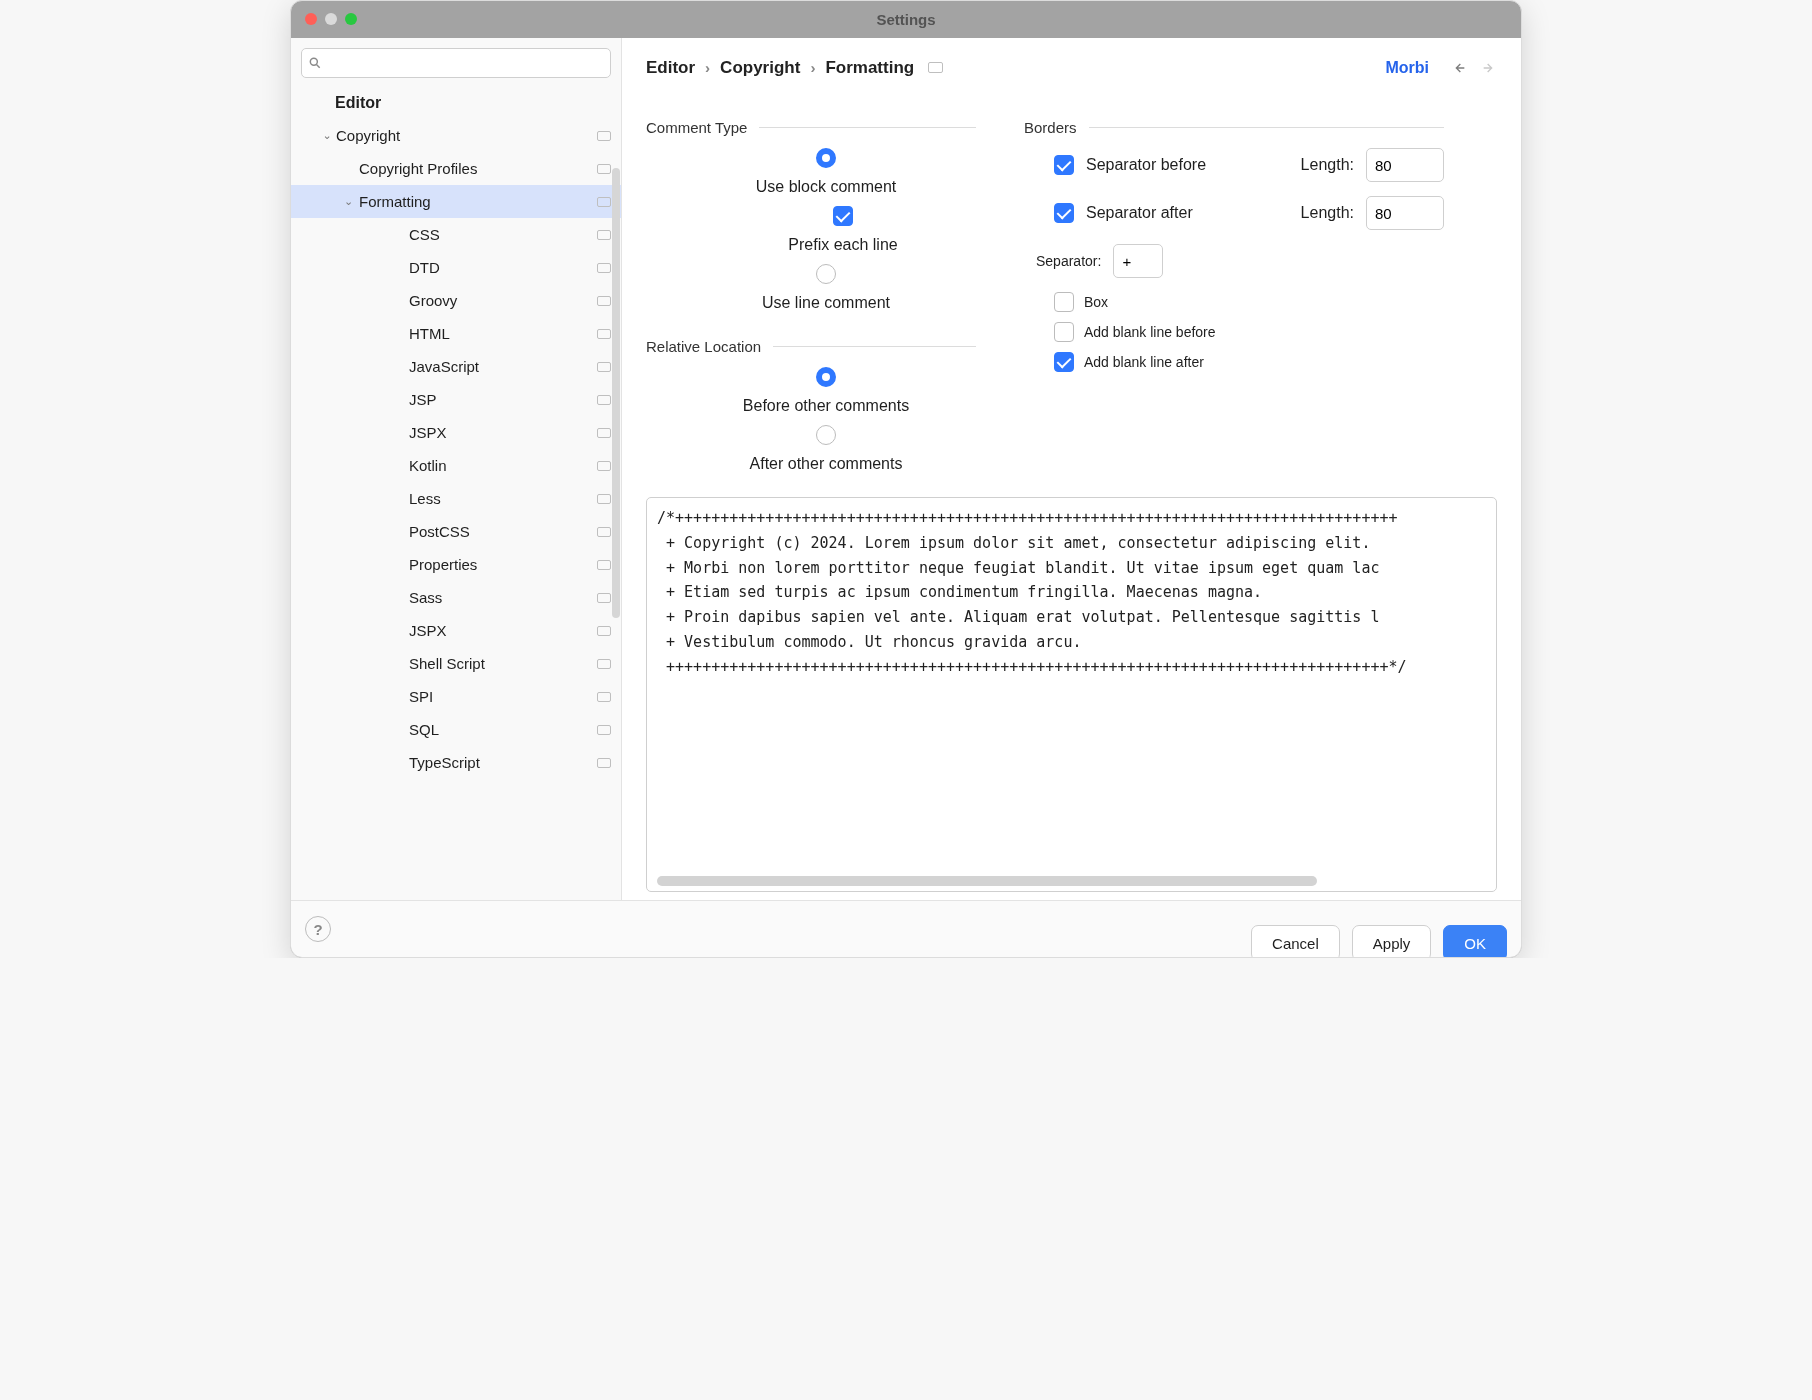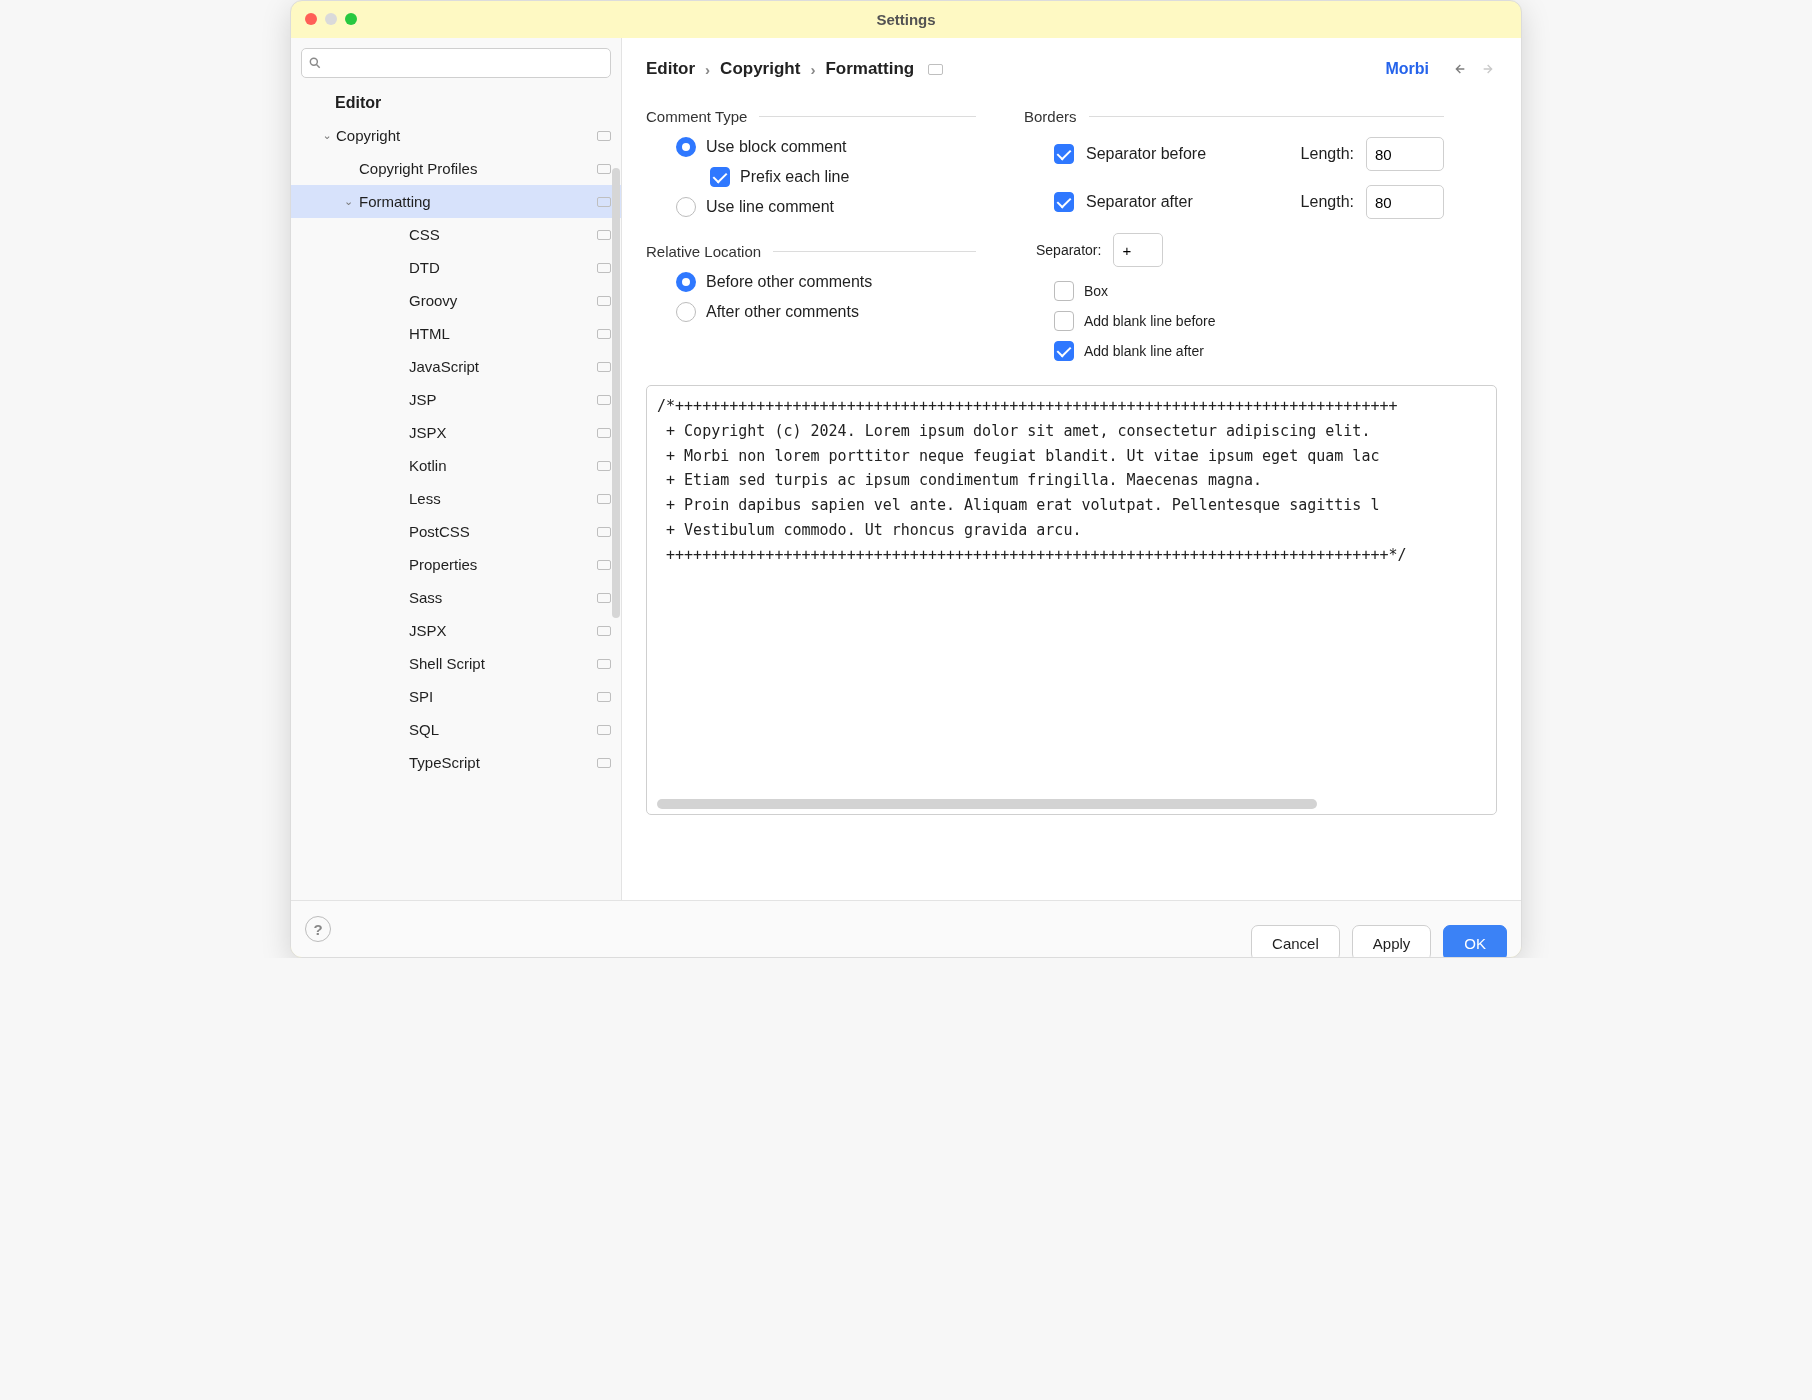--- a/index.html
+++ b/index.html
@@ -5,21 +5,21 @@
   html, body {
     margin: 0; padding: 0;
     font-family: -apple-system, BlinkMacSystemFont, "Segoe UI", Helvetica, Arial, sans-serif;
     font-size: 14px;
     color: #1f1f1f;
     background: #f7f7f7;
   }
   .window {
     width: 1230px;
     height: 956px;
-    background: #fef9c3;
+    background: #a3a3a3;
     border-radius: 12px;
     border: 1px solid #dcdcdc;
     box-shadow: 0 8px 30px rgba(0,0,0,0.15);
     margin: 0 auto;
     display: flex;
     flex-direction: column;
     overflow: hidden;
   }
   
   .titlebar {
@@ -172,36 +172,37 @@
   }
   .nav-arrows {
     display: flex; gap: 14px; color: #7d7d7d;
   }
   .nav-arrows .arrow { width: 16px; height: 16px; }
   .nav-arrows .arrow.disabled { color: #c9c9c9; }
 
   .form-area {
     display: flex;
     gap: 48px;
-    margin-top: 22px;
+    margin-top: 36px;
   }
   .form-col { flex: 1; min-width: 0;}
   .section-header {
     display: flex; align-items: center; gap: 12px;
     font-size: 15px; color: #333;
     margin-bottom: 12px;
   }
   .section-header .line {
     flex: 1; height: 1px; background: #dcdcdc;
   }
   .option-row {
     display: flex; align-items: center;
     gap: 10px;
     margin-bottom: 10px;
     font-size: 16px;
+    flex-direction: column;
   }
   .option-row.indent-1 { margin-left: 30px; }
   .option-row.indent-2 { margin-left: 64px; }
   .radio, .checkbox {
     width: 20px; height: 20px;
     flex-shrink: 0;
     border-radius: 4px;
     display: inline-flex; align-items: center; justify-content: center;
     box-sizing: border-box;
   }

